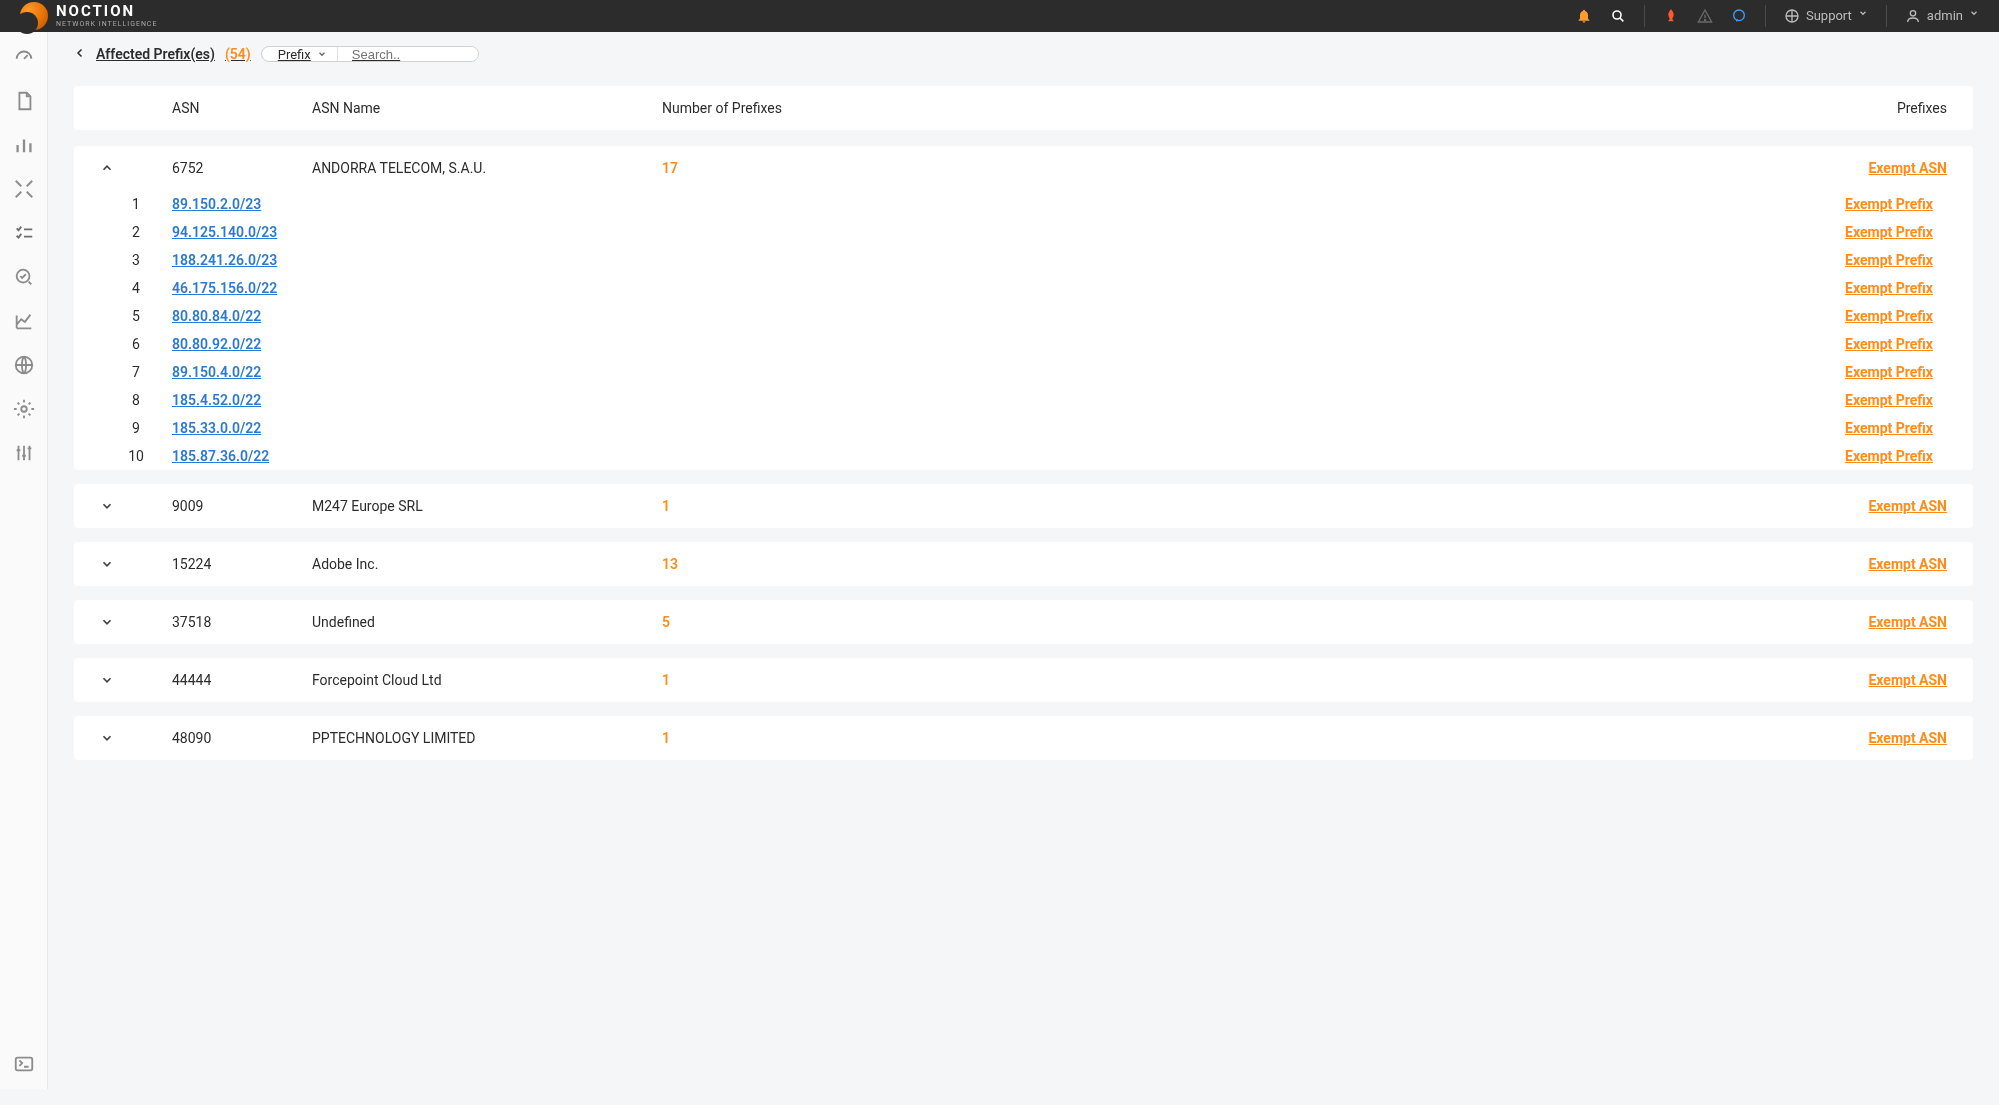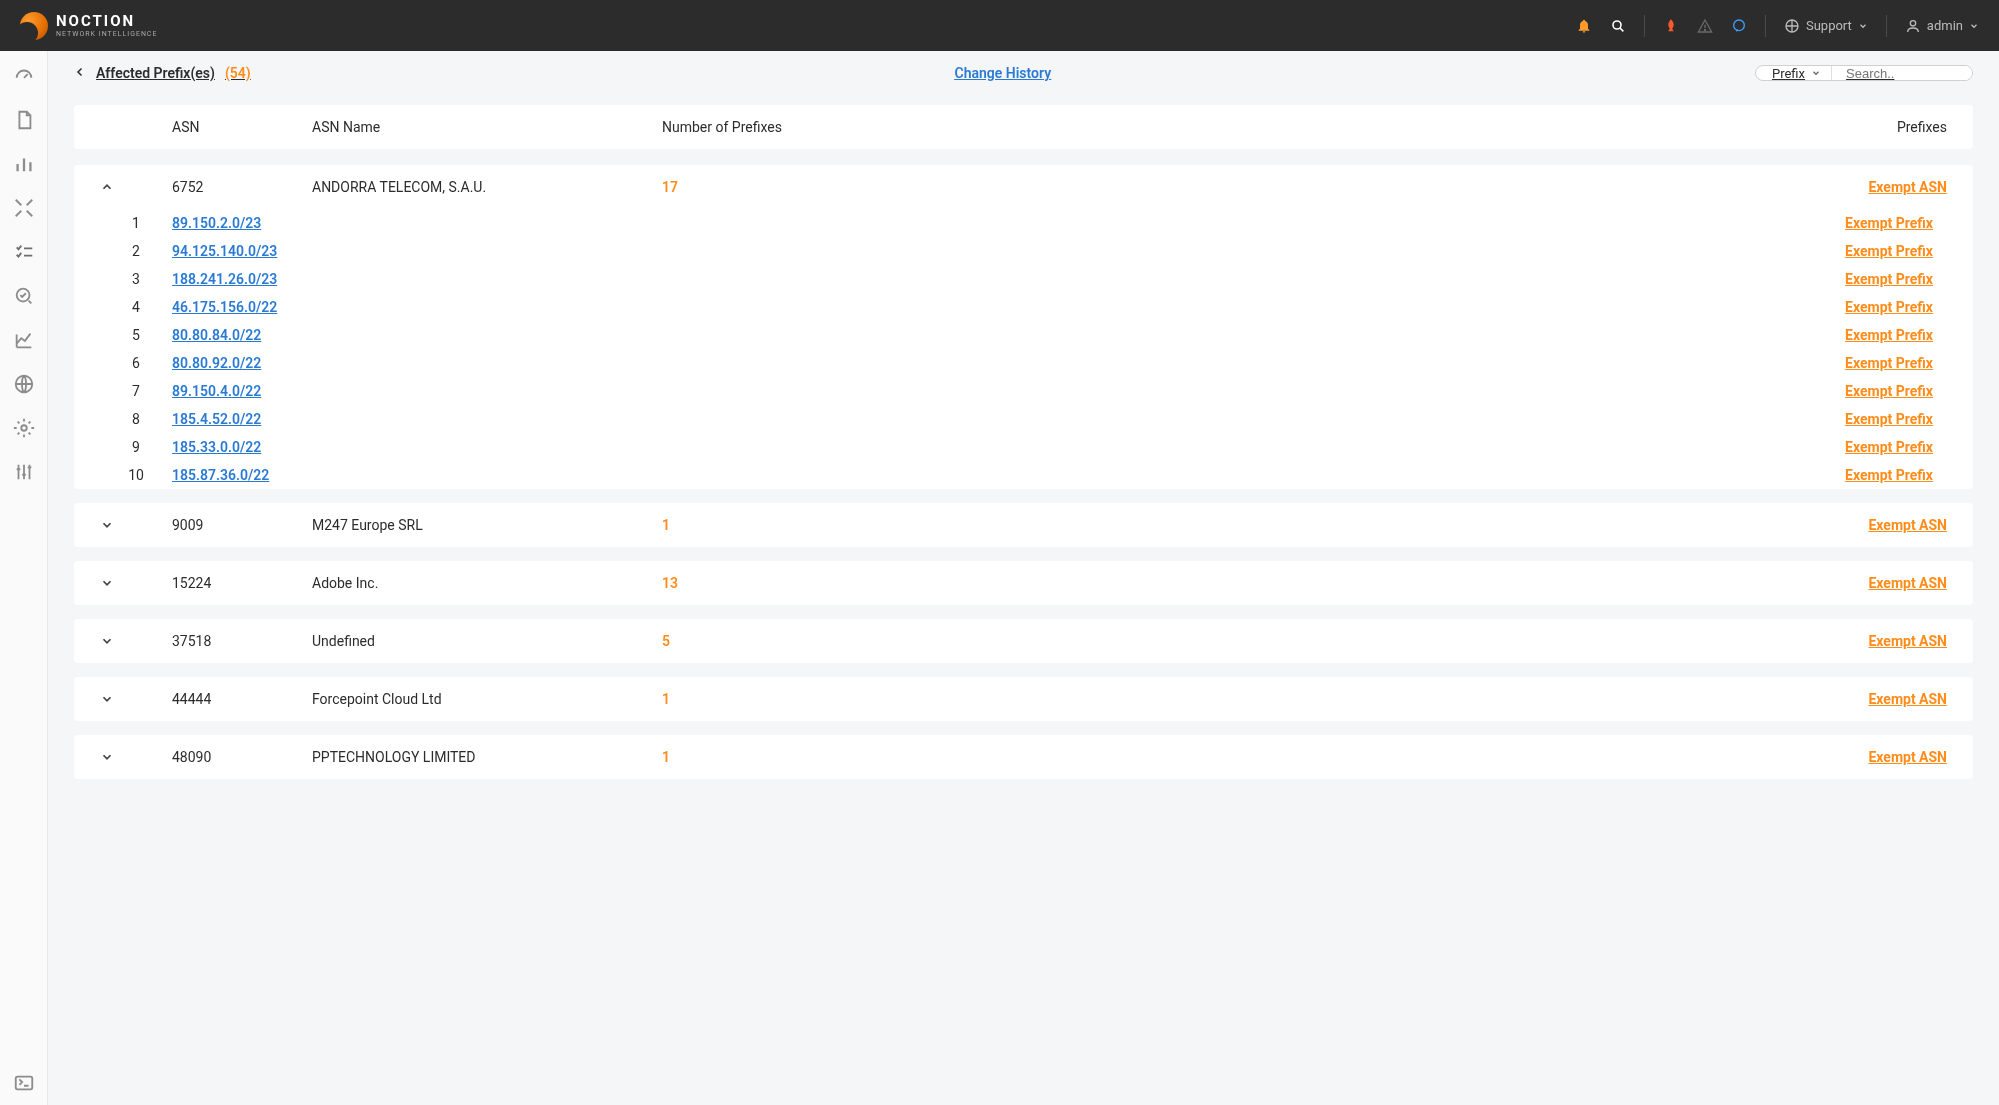--- a/index.html
+++ b/index.html
@@ -4,21 +4,21 @@
 <style>
   * { box-sizing: border-box; margin: 0; padding: 0; }
   body {
     font-family: -apple-system, BlinkMacSystemFont, "Segoe UI", Roboto, Helvetica, Arial, sans-serif;
     background: #f5f6f7;
     color: #2c2c2c;
     font-size: 14px;
     overflow: hidden;
   }
   .topbar {
-    height: 51px;
+    height: 32px;
     background: #2c2c2c;
     display: flex;
     align-items: center;
     padding: 0 20px;
     color: #fff;
   }
   .logo-wrap { display: flex; align-items: center; gap: 8px; }
   .logo-circle {
     width: 28px; height: 28px; border-radius: 50%;
     background: radial-gradient(circle at 30% 30%, #ff9a2e, #e56f00 60%, #a84c00);
@@ -29,21 +29,21 @@
     left: -4px; top: 10px; background: #2c2c2c;
   }
   .logo-text { display: flex; flex-direction: column; line-height: 1; }
   .logo-text .brand { font-weight: 700; letter-spacing: 2px; font-size: 15px; }
   .logo-text .tag { font-size: 7px; letter-spacing: 1px; color: #aaa; margin-top: 2px; }
   .topbar-spacer { flex: 1; }
   .topbar-right { display: flex; align-items: center; gap: 18px; color: #bbb; }
   .topbar-sep { width: 1px; height: 22px; background: #4a4a4a; }
   .topbar-ico { cursor: pointer; display:flex; align-items:center; }
   .topbar-ico svg { width: 16px; height: 16px; }
-  .topbar-item { display: flex; align-items: center; gap: 6px; cursor: pointer; font-size: 13px; color:#bbb;}
+  .topbar-item { display: flex; align-items: flex-start; gap: 6px; cursor: pointer; font-size: 13px; color:#bbb;}
   .ico-bell { color: #ff9a2e; }
   .ico-flame { color: #ff5a2e; }
   .ico-search { color: #fff; }
   .ico-warn { color: #6a6a6a; }
   .ico-chat { color: #3aa0ff; }
 
   .app { display: flex; height: calc(100vh - 48px); }
   .sidebar {
     width: 48px; background: #fafafa; border-right: 1px solid #e8e8e8;
     display: flex; flex-direction: column; align-items: center; padding-top: 14px; gap: 22px;
@@ -223,23 +223,20 @@
 
   <div class="main">
     <div class="subheader">
       <span class="back-chevron">
         <svg width="12" height="12" viewBox="0 0 24 24" fill="none" stroke="currentColor" stroke-width="3">
             <path d="M15 5l-7 7 7 7"></path>
           </svg>
       </span>
       <span class="page-title">Affected Prefix(es)</span>
       <span class="page-count">(54)</span>
-      <div class="subheader-center">
-        <span class="link-history">Change History</span>
-      </div>
       <div class="filter-wrap">
         <div class="filter-select">
           <span>Prefix</span>
           <svg width="10" height="10" viewBox="0 0 24 24" fill="none" stroke="#666" stroke-width="3">
               <path d="M6 9l6 6 6-6"></path>
             </svg>
         </div>
         <input class="filter-input" placeholder="Search.." style="">
       </div>
     </div>

